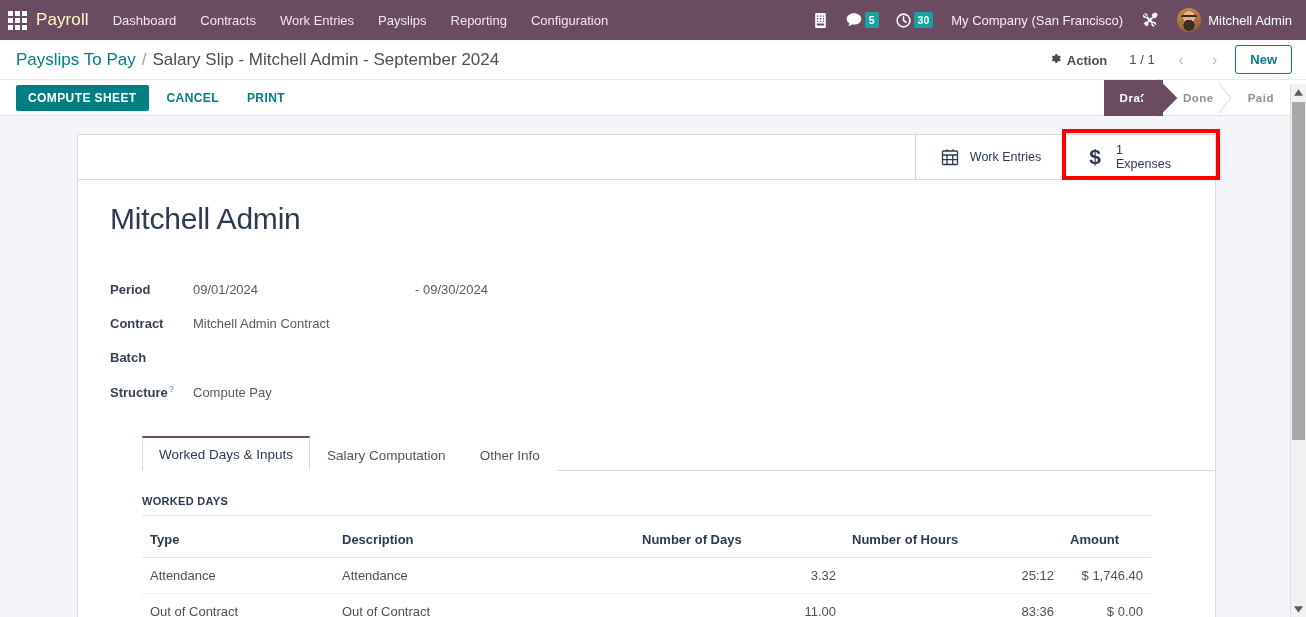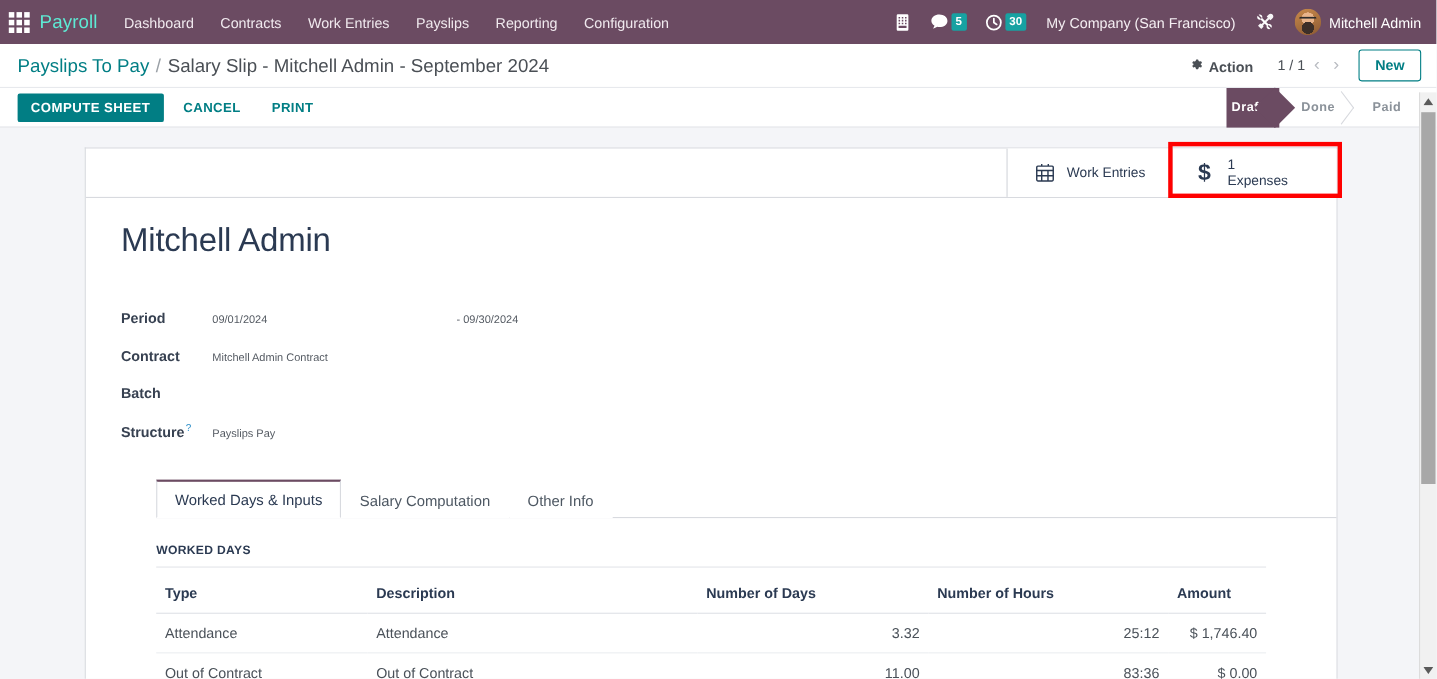--- a/index.html
+++ b/index.html
@@ -32,21 +32,21 @@
     gap: 2px;
     justify-content: center;
     align-content: center;
     cursor: pointer;
     flex: 0 0 auto;
   }
   .apps-grid i { background: #ffffff; display: block; width: 5px; height: 5px; }
   .brand {
     font-size: 17px;
     margin: 0 12px 0 6px;
-    color: #5eead4;
+    color: #fef9c3;
     letter-spacing: .1px;
     white-space: nowrap;
   }
   .nav-menu { display: flex; align-items: center; height: 100%; }
   .nav-item {
     padding: 0 12px;
     height: 100%;
     display: flex;
     align-items: center;
     font-size: 13px;
@@ -130,21 +130,21 @@
   .bc-sep { color: #9aa0a6; margin: 0 6px; }
   .bc-current { color: #4a4f55; white-space: nowrap; }
 
   .cp-right { margin-left: auto; display: flex; align-items: center; gap: 0; }
   .action-btn {
     display: flex; align-items: flex-end; gap: 5px;
     font-size: 13px; font-weight: 600; color: #4a4f55;
     padding: 4px 10px; cursor: pointer; white-space: nowrap;
   }
   .pager {
-    display: flex; align-items: center; gap: 4px;
+    display: flex; align-items: center; gap: 20px;
     font-size: 13px; color: #4a4f55;
     margin-left: 12px; white-space: nowrap;
   }
   .pager-arrow {
     color: #b9bcc2; font-size: 16px; padding: 0 4px; cursor: pointer;
     line-height: 1; user-select: none;
   }
   .new-btn {
     margin-left: 14px;
     border: 1px solid #017e84;
@@ -226,21 +226,21 @@
     padding-left: 18px;
   }
   .stage.active::after {
     border: none;
     background: #6b4b62;
     right: -9px;
     width: 26px; height: 26px;
     transform: translateY(-50%) rotate(45deg);
     z-index: 2;
   }
-  .stage.first { padding-left: 5px; }
+  .stage.first { padding-left: 16px; }
 
   
   .content-area {
     position: absolute;
     top: 118px; left: 0; right: 16px; bottom: 0;
     overflow: hidden;
     background: #f4f5f8;
   }
   .sheet-wrap { padding: 16px 74px 0 77px; }
   .sheet {
@@ -311,21 +311,21 @@
     color: #374151;
     white-space: nowrap;
   }
   .field-label sup {
     color: #2d8fc9;
     font-size: 9px;
     font-weight: 400;
     margin-left: 1px;
   }
   .field-value {
-    font-size: 10px;
+    font-size: 13px;
     color: #555b63;
     white-space: nowrap;
   }
   .field-value.w-date { width: 222px; flex: 0 0 222px; }
 
   
   .notebook { margin-top: 32px; padding: 0 0 0 32px; }
   .nb-tabs {
     display: flex;
     align-items: flex-end;
@@ -555,21 +555,21 @@
 
         <div class="field-row">
           <div class="field-label">Batch</div>
           <div class="field-value"></div>
         </div>
 
         <div class="field-row">
           <div class="field-label">
             <span>Structure</span><sup>?</sup>
           </div>
-          <div class="field-value">Payslips Pay</div>
+          <div class="field-value">Compute Pay</div>
         </div>
 
         <div class="notebook">
           <div class="nb-tabs">
             <div class="nb-tab active">Worked Days &amp; Inputs</div>
             <div class="nb-tab">Salary Computation</div>
             <div class="nb-tab">Other Info</div>
           </div>
 
           <div class="nb-page">

